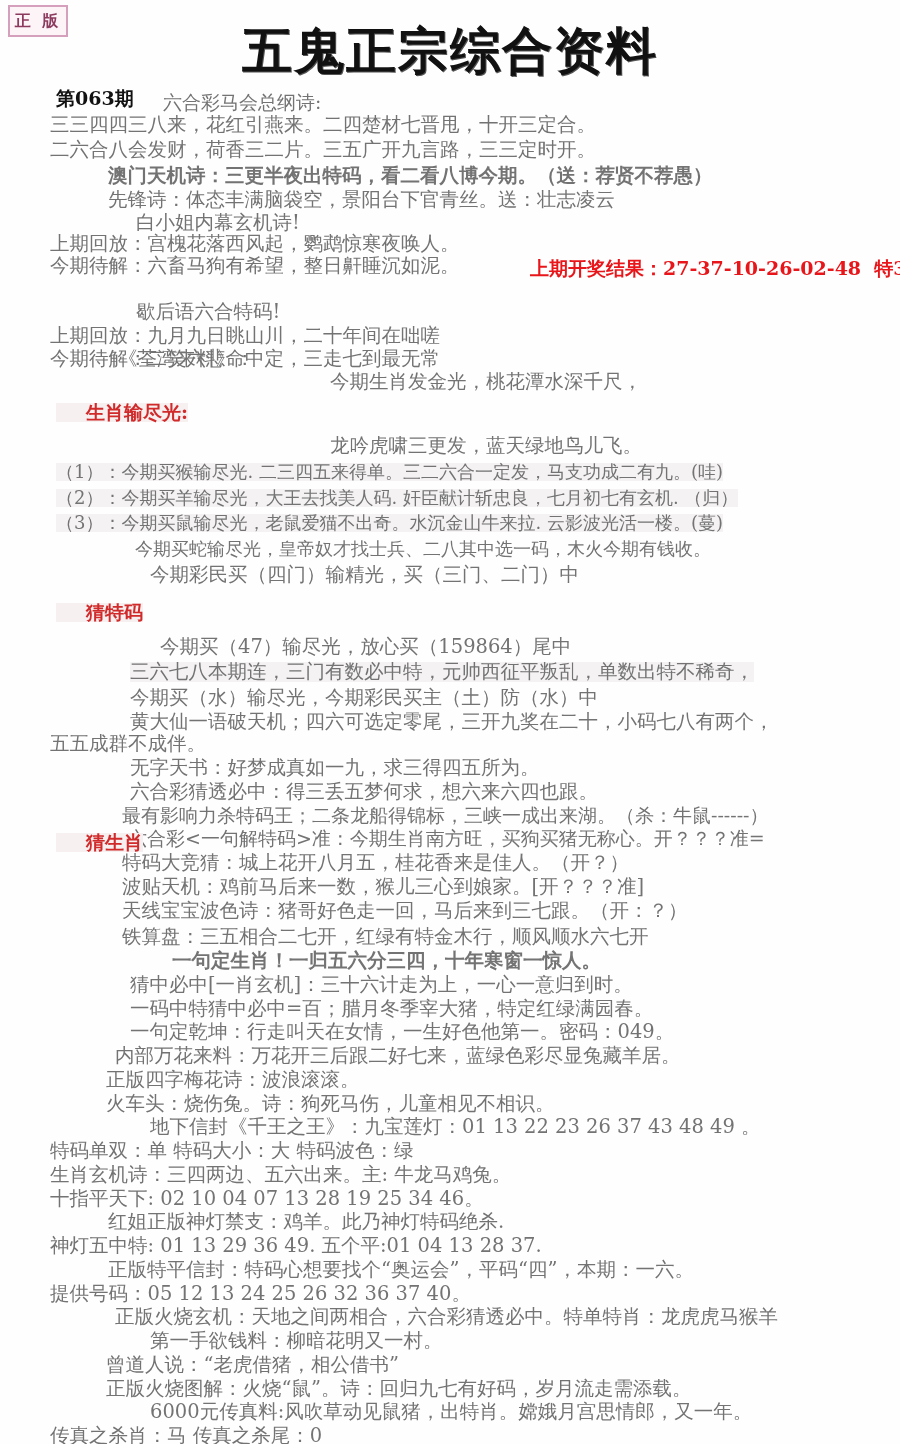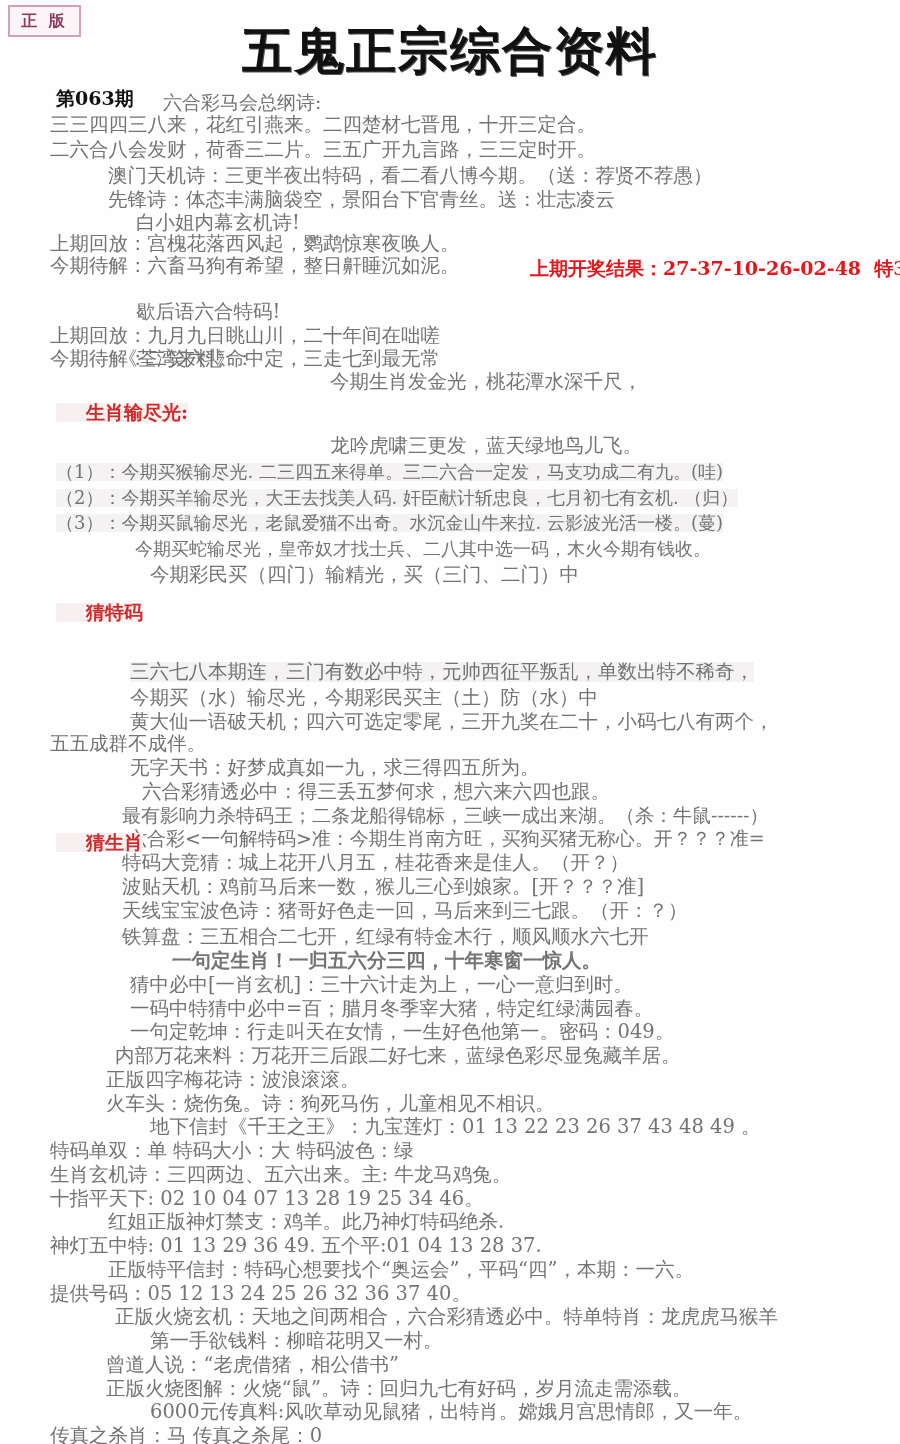--- a/index.html
+++ b/index.html
@@ -20,21 +20,21 @@
     height: 1444px;
     position: relative;
     background: #fefefe;
   }
 
   
   .badge {
     position: absolute;
     left: 8px;
     top: 5px;
-    width: 73px;
+    width: 60px;
     height: 32px;
     border: 2px solid #d4a0bb;
     background: #fdf4f8;
     box-sizing: border-box;
     display: flex;
     align-items: center;
     justify-content: center;
     letter-spacing: 3px;
     font-size: 16px;
     font-weight: 700;
@@ -92,21 +92,21 @@
 
 <div class="page">
 
   <div class="badge">正 版</div>
   <div class="title">五鬼正宗综合资料</div>
   <div class="issue">第063期</div>
 
   <div class="ln" style="left: 163px; top: 93px; font-size: 19px;">六合彩马会总纲诗:</div>
   <div class="ln" style="left: 50px; top: 115px;">三三四四三八来，花红引燕来。二四楚材七晋甩，十开三定合。</div>
   <div class="ln" style="left: 50px; top: 140px;">二六合八会发财，荷香三二片。三五广开九言路，三三定时开。</div>
-  <div class="ln" style="left: 108px; top: 166px;">澳门天机诗：三更半夜出特码，看二看八博今期。（送：荐贤不荐愚）</div>
+  <div class="ln" style="left: 108px; top: 166px; font-weight: bold;">澳门天机诗：三更半夜出特码，看二看八博今期。（送：荐贤不荐愚）</div>
   <div class="ln" style="left: 108px; top: 190px;">先锋诗：体态丰满脑袋空，景阳台下官青丝。送：壮志凌云</div>
   <div class="ln" style="left: 136px; top: 213px;">白小姐内幕玄机诗!</div>
   <div class="ln" style="left: 50px; top: 234px;">上期回放：宫槐花落西风起，鹦鹉惊寒夜唤人。</div>
   <div class="ln" style="left: 50px; top: 256px;">今期待解：六畜马狗有希望，整日鼾睡沉如泥。</div>
 
   <div class="ln red" style="left: 530px; top: 259px; font-size: 19px;">上期开奖结果：27-37-10-26-02-48  特35</div>
 
   <div class="ln" style="left: 136px; top: 302px;">歇后语六合特码!</div>
   <div class="ln" style="left: 50px; top: 326px;">上期回放：九月九日眺山川，二十年间在咄嗟</div>
   <div class="ln" style="left: 50px; top: 349px;">今期待解：二笑六悲命中定，三走七到最无常</div>
@@ -114,29 +114,30 @@
   <div class="ln" style="left: 330px; top: 372px;">今期生肖发金光，桃花潭水深千尺，</div>
   <div class="ln" style="left: 330px; top: 436px;">龙吟虎啸三更发，蓝天绿地鸟儿飞。</div>
 
   <div class="ln sec" style="left: 56px; top: 403px;">生肖输尽光:</div>
 
   <div class="ln hl" style="left: 56px; top: 463px; font-size: 18px;">（1）：今期买猴输尽光. 二三四五来得单。三二六合一定发，马支功成二有九。(哇)</div>
   <div class="ln hl" style="left: 56px; top: 489px; font-size: 18px;">（2）：今期买羊输尽光，大王去找美人码. 奸臣献计斩忠良，七月初七有玄机. （归）</div>
   <div class="ln hl" style="left: 56px; top: 514px; font-size: 18px;">（3）：今期买鼠输尽光，老鼠爱猫不出奇。水沉金山牛来拉. 云影波光活一楼。(蔓)</div>
   <div class="ln" style="left: 135px; top: 540px; font-size: 18px;">今期买蛇输尽光，皇帝奴才找士兵、二八其中选一码，木火今期有钱收。</div>
   <div class="ln" style="left: 150px; top: 565px;">今期彩民买（四门）输精光，买（三门、二门）中</div>
+  <div class="ln" style="left: 160px; top: 637px;">今期买（47）输尽光，放心买（159864）尾中</div>
 
   <div class="ln sec" style="left: 56px; top: 603px;">猜特码</div>
 
   <div class="ln hl" style="left: 130px; top: 662px;">三六七八本期连，三门有数必中特，元帅西征平叛乱，单数出特不稀奇，</div>
   <div class="ln" style="left: 130px; top: 688px;">今期买（水）输尽光，今期彩民买主（土）防（水）中</div>
   <div class="ln" style="left: 130px; top: 712px;">黄大仙一语破天机；四六可选定零尾，三开九奖在二十，小码七八有两个，</div>
   <div class="ln" style="left: 50px; top: 734px;">五五成群不成伴。</div>
   <div class="ln" style="left: 130px; top: 758px; text-align: right;">无字天书：好梦成真如一九，求三得四五所为。</div>
-  <div class="ln" style="left: 130px; top: 782px; margin-left: 12px;">六合彩猜透必中：得三丢五梦何求，想六来六四也跟。</div>
+  <div class="ln" style="left: 130px; top: 782px;">六合彩猜透必中：得三丢五梦何求，想六来六四也跟。</div>
   <div class="ln" style="left: 122px; top: 806px; font-size: 19px;">最有影响力杀特码王；二条龙船得锦标，三峡一成出来湖。（杀：牛鼠------）</div>
   <div class="ln" style="left: 128px; top: 829px; font-size: 19px;">六合彩&lt;一句解特码&gt;准：今期生肖南方旺，买狗买猪无称心。开？？？准=</div>
   <div class="ln" style="left: 122px; top: 853px;">特码大竞猜：城上花开八月五，桂花香来是佳人。（开？）</div>
   <div class="ln" style="left: 122px; top: 877px;">波贴天机：鸡前马后来一数，猴儿三心到娘家。[开？？？准]</div>
   <div class="ln" style="left: 122px; top: 901px;">天线宝宝波色诗：猪哥好色走一回，马后来到三七跟。（开：？）</div>
   <div class="ln" style="left: 122px; top: 927px;">铁算盘：三五相合二七开，红绿有特金木行，顺风顺水六七开</div>
 
   <div class="ln sec" style="left: 56px; top: 833px;">猜生肖</div>
 
   <div class="ln" style="left: 172px; top: 951px; font-weight: bold;">一句定生肖！一归五六分三四，十年寒窗一惊人。</div>

